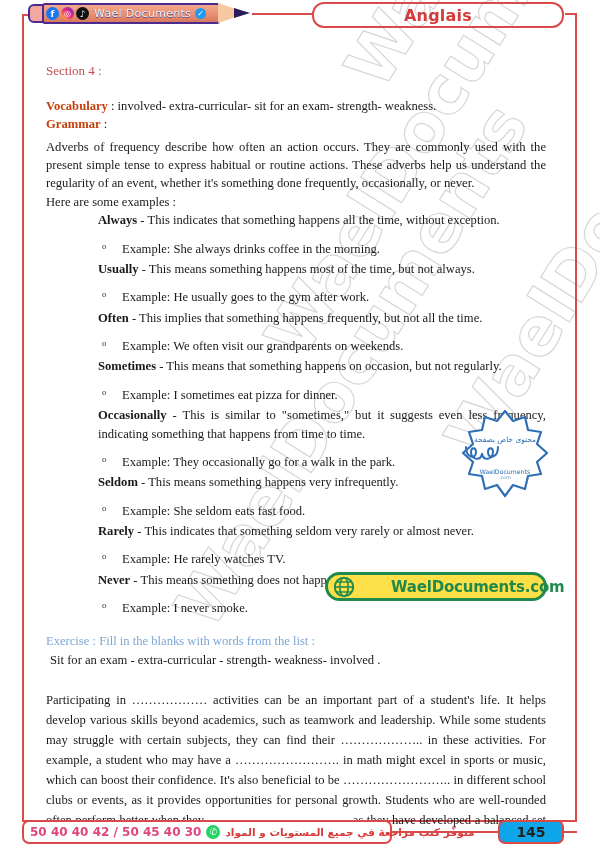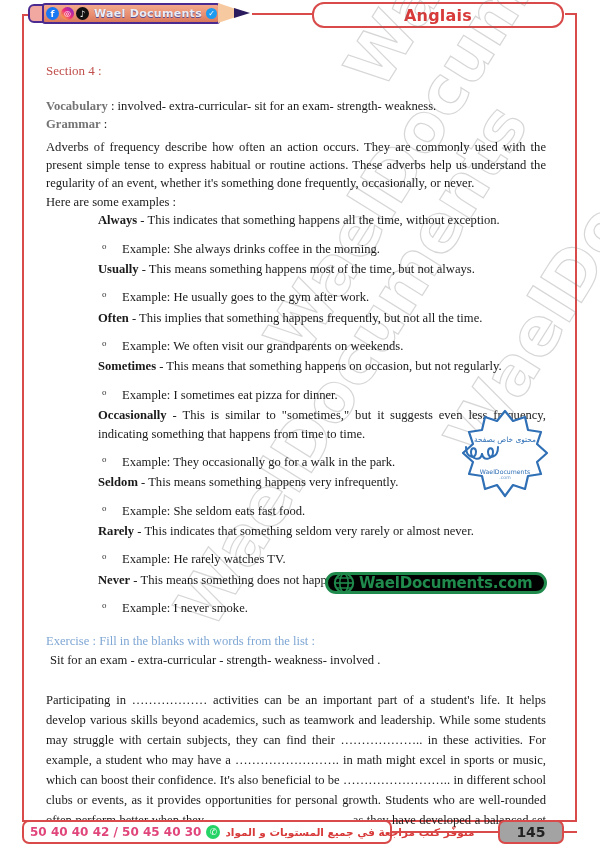--- a/index.html
+++ b/index.html
@@ -62,21 +62,21 @@
     width:13px;height:13px;border-radius:50%;
     display:inline-flex;align-items:center;justify-content:center;
     font-family:"DejaVu Sans",sans-serif;font-size:9px;color:#fff;font-weight:bold;
     margin-left:2px;flex:0 0 auto;
   }
   .soc.fb{background:#1877f2;}
   .soc.ig{background:linear-gradient(45deg,#f9ce34,#ee2a7b,#6228d7);font-size:8px;}
   .soc.tt{background:#111;font-size:9px;}
   .pencil-txt{
     font-family:"DejaVu Sans",sans-serif;
-    font-size:11px;font-weight:bold;color:#e8eef6;
+    font-size:11px;font-weight:normal;color:#e8eef6;
     letter-spacing:.3px;margin-left:5px;white-space:nowrap;
     text-shadow:0 1px 0 #5b4a8f;
   }
   .verified{
     width:11px;height:11px;border-radius:50%;background:#1d9bf0;color:#fff;
     font-family:"DejaVu Sans",sans-serif;font-size:8px;
     display:inline-flex;align-items:center;justify-content:center;margin-left:4px;
   }
   .hdr-line{
     position:absolute;left:252px;top:13px;width:62px;height:2px;background:#d94a4a;
@@ -113,21 +113,21 @@
   .wm3{left:160px;top:600px;font-size:66px;transform:rotate(-58deg);}
   .wm4{left:430px;top:430px;font-size:66px;transform:rotate(-58deg);}
 
   
   .content{
     position:absolute;left:46px;top:62px;width:500px;
     z-index:2;
     font-size:12.6px;line-height:1.46;color:#1a1a1a;
   }
   .sec-head{color:#c0504d;font-size:13px;margin-bottom:16px;}
-  .lbl-gold{color:#737373;font-weight:bold;}
+  .lbl-gold{color:#c2410c;font-weight:bold;}
   .row{margin:0;}
   .intro{margin-top:4px;text-align:justify;}
   .adv{margin-left:52px;text-indent:-0px;}
   .adv b{font-weight:bold;}
   .adv.justify{text-align:justify;}
   .ex{
     margin-left:76px;margin-top:10px;margin-bottom:2px;
     position:relative;
   }
   .ex::before{
@@ -156,23 +156,23 @@
   .star-sub{
     position:absolute;left:0;top:60px;width:86px;text-align:center;
     font-family:"DejaVu Sans",sans-serif;font-size:6.2px;color:#2f6fb5;
   }
   .star-sub2{
     position:absolute;left:0;top:67px;width:86px;text-align:center;
     font-family:"DejaVu Sans",sans-serif;font-size:4.6px;color:#5b8fc9;
   }
 
   .green-badge{
-    position:absolute;left:325px;top:572px;width:222px;height:22px;z-index:3;
-    border:3px solid #1f8a4c;border-radius:15px;background:#000000;
-    display:flex;align-items:center;box-sizing:border-box;
+    position:absolute;left:325px;top:572px;width:222px;height:29px;z-index:3;
+    border:3px solid #1f8a4c;border-radius:15px;background:#fde047;
+    display:flex;align-items:center;box-sizing:border-box;gap:32px;
   }
   .green-badge .gtxt{
     font-family:"DejaVu Sans",sans-serif;font-size:15px;font-weight:bold;
     color:#1f8a4c;margin-left:3px;letter-spacing:-.2px;
   }
 
   
   .footer{
     position:absolute;left:0;top:816px;width:600px;height:34px;z-index:4;
   }
@@ -193,21 +193,21 @@
   }
   .foot-phone{
     font-family:"DejaVu Sans",sans-serif;font-size:12px;font-weight:bold;
     color:#e0457b;white-space:nowrap;direction:ltr;
   }
   .foot-line{
     position:absolute;left:392px;top:15px;width:106px;height:2px;background:#d94a4a;
   }
   .page-box{
     position:absolute;left:498px;top:4px;width:66px;height:24px;
-    border:2px solid #d94a4a;border-radius:7px;background:#a3a3a3;
+    border:2px solid #d94a4a;border-radius:7px;background:#0ea5e9;
     display:flex;align-items:center;justify-content:center;box-sizing:border-box;
   }
   .page-box span{
     font-family:"DejaVu Sans",sans-serif;font-size:14px;font-weight:bold;color:#222;
   }
   .page-hook{
     position:absolute;left:564px;top:15px;width:13px;height:2px;background:#d94a4a;
   }
 </style>
 </head>

